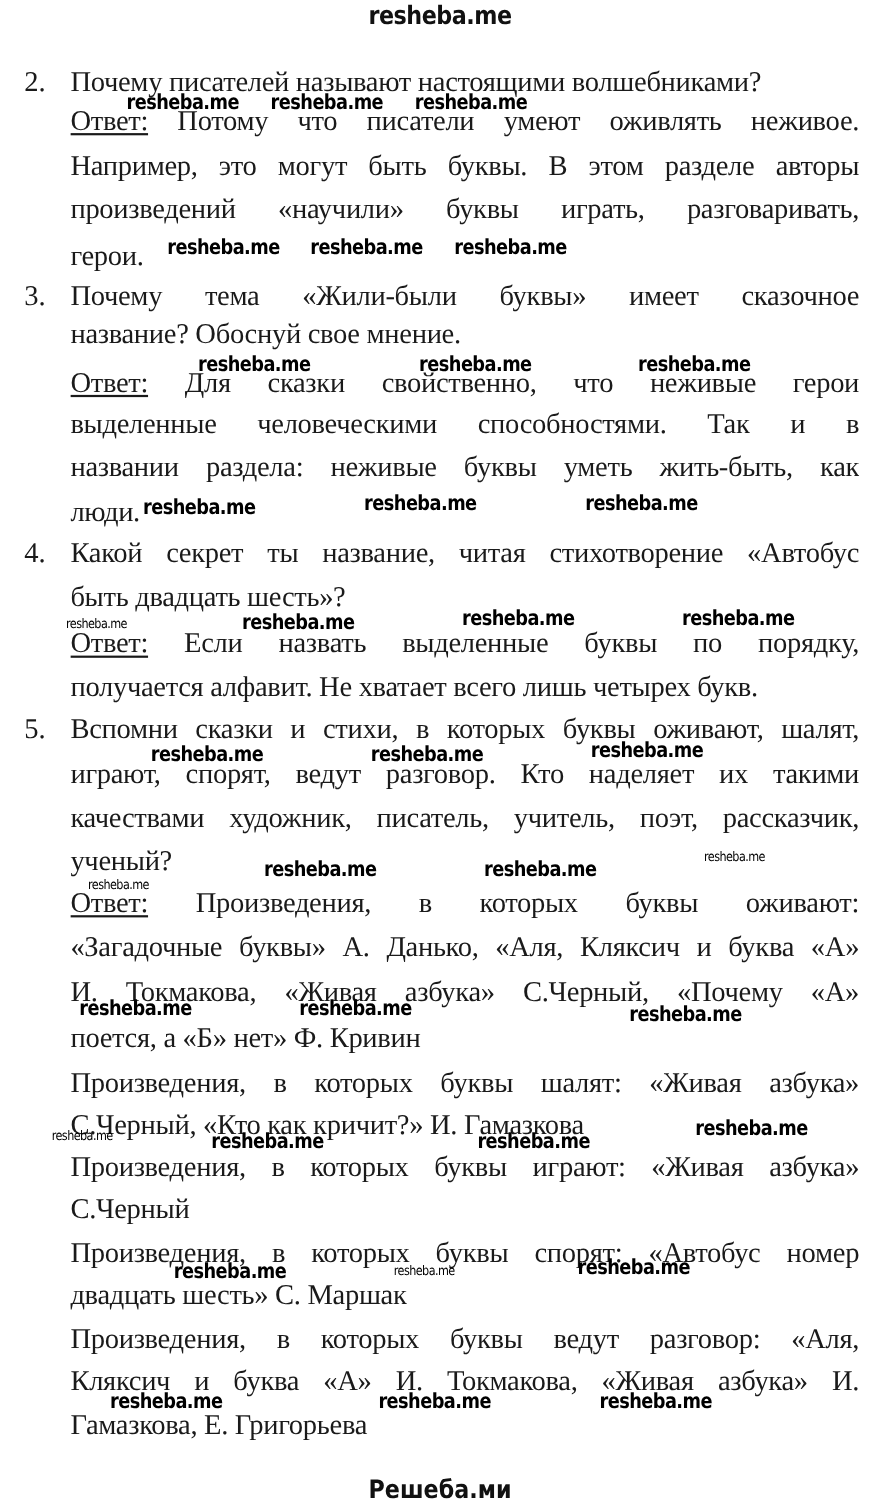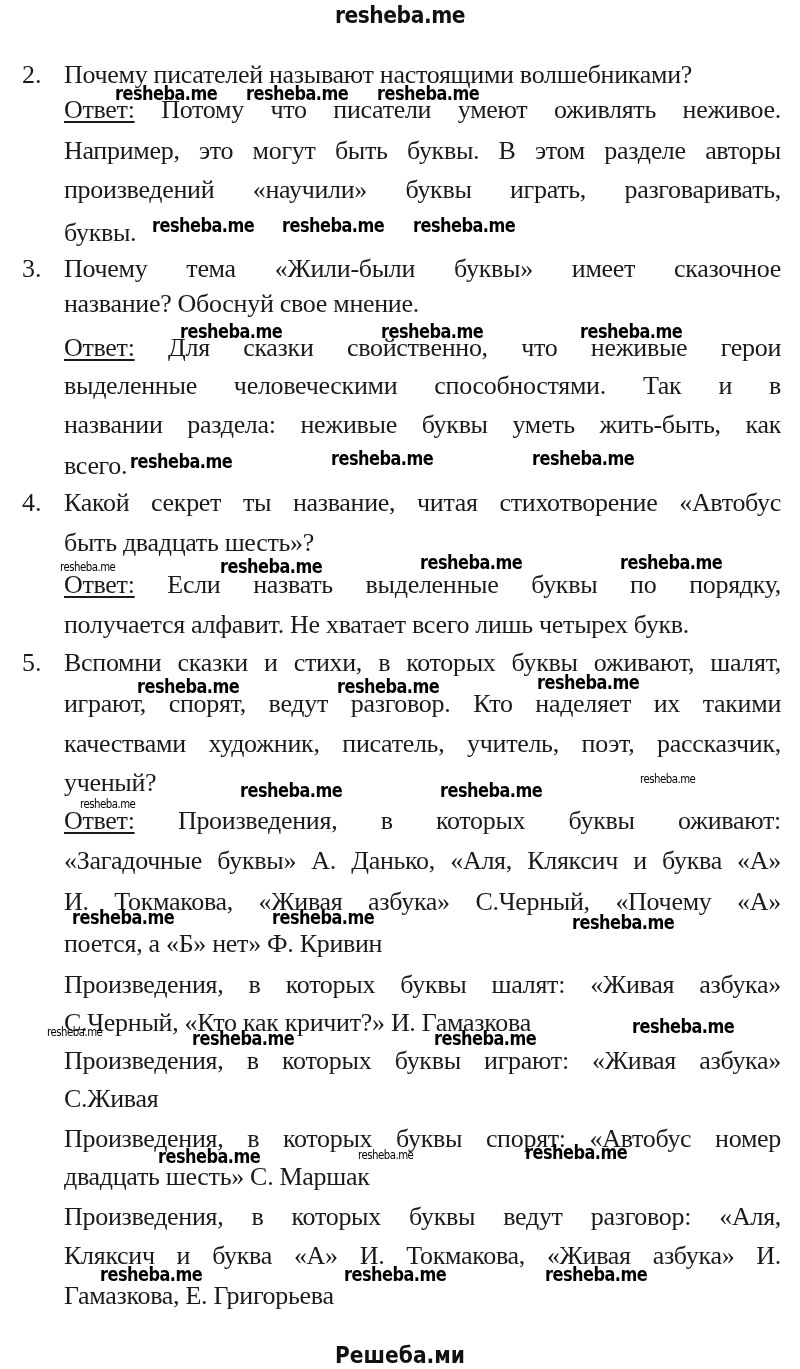--- a/index.html
+++ b/index.html
@@ -36,31 +36,31 @@
 <div class="page">
 
   <div class="header-wm">resheba.me</div>
 
   <div>
     <span class="num" style="top:60px">2.</span>
     <div class="line" style="top:60px">Почему писателей называют настоящими волшебниками?</div>
     <div class="line just" style="top:95px"><span class="answer-label">Ответ:</span> <span>Потому что писатели умеют оживлять неживое.</span></div>
     <div class="line just" style="top:136px">Например, это могут быть буквы. В этом разделе авторы</div>
     <div class="line just" style="top:175px">произведений «научили» буквы играть, разговаривать,</div>
-    <div class="line" style="top:218px">буквы.</div>
+    <div class="line" style="top:218px">герои.</div>
   </div>
 
   <div>
     <span class="num" style="top:254px">3.</span>
     <div class="line just" style="top:254px">Почему тема «Жили-были буквы» имеет сказочное</div>
     <div class="line" style="top:289px">название? Обоснуй свое мнение.</div>
     <div class="line just" style="top:333px"><span class="answer-label">Ответ:</span> <span>Для сказки свойственно, что неживые герои</span></div>
     <div class="line just" style="top:371px">выделенные человеческими способностями. Так и в</div>
     <div class="line just" style="top:410px">названии раздела: неживые буквы уметь жить-быть, как</div>
-    <div class="line" style="top:451px">всего.</div>
+    <div class="line" style="top:451px">люди.</div>
   </div>
 
   <div>
     <span class="num" style="top:488px">4.</span>
     <div class="line just" style="top:488px">Какой секрет ты название, читая стихотворение «Автобус</div>
     <div class="line" style="top:528px">быть двадцать шесть»?</div>
     <div class="line just" style="top:570px"><span class="answer-label">Ответ:</span> <span>Если назвать выделенные буквы по порядку,</span></div>
     <div class="line" style="top:610px">получается алфавит. Не хватает всего лишь четырех букв.</div>
   </div>
 
@@ -70,21 +70,21 @@
     <div class="line just" style="top:689px">играют, спорят, ведут разговор. Кто наделяет их такими</div>
     <div class="line just" style="top:729px">качествами художник, писатель, учитель, поэт, рассказчик,</div>
     <div class="line" style="top:768px">ученый?</div>
     <div class="line just" style="top:806px"><span class="answer-label">Ответ:</span> <span>Произведения, в которых буквы оживают:</span></div>
     <div class="line just" style="top:846px">«Загадочные буквы» А. Данько, «Аля, Кляксич и буква «А»</div>
     <div class="line just" style="top:887px">И. Токмакова, «Живая азбука» С.Черный, «Почему «А»</div>
     <div class="line" style="top:929px">поется, а «Б» нет» Ф. Кривин</div>
     <div class="line just" style="top:970px">Произведения, в которых буквы шалят: «Живая азбука»</div>
     <div class="line" style="top:1008px">С.Черный, «Кто как кричит?» И. Гамазкова</div>
     <div class="line just" style="top:1046px">Произведения, в которых буквы играют: «Живая азбука»</div>
-    <div class="line" style="top:1084px">С.Живая</div>
+    <div class="line" style="top:1084px">С.Черный</div>
     <div class="line just" style="top:1124px">Произведения, в которых буквы спорят: «Автобус номер</div>
     <div class="line" style="top:1162px">двадцать шесть» С. Маршак</div>
     <div class="line just" style="top:1202px">Произведения, в которых буквы ведут разговор: «Аля,</div>
     <div class="line just" style="top:1241px">Кляксич и буква «А» И. Токмакова, «Живая азбука» И.</div>
     <div class="line" style="top:1281px">Гамазкова, Е. Григорьева</div>
   </div>
 
   <div>
     <span class="wm" style="left:115px;top:82px">resheba.me</span>
     <span class="wm" style="left:246px;top:82px">resheba.me</span>

